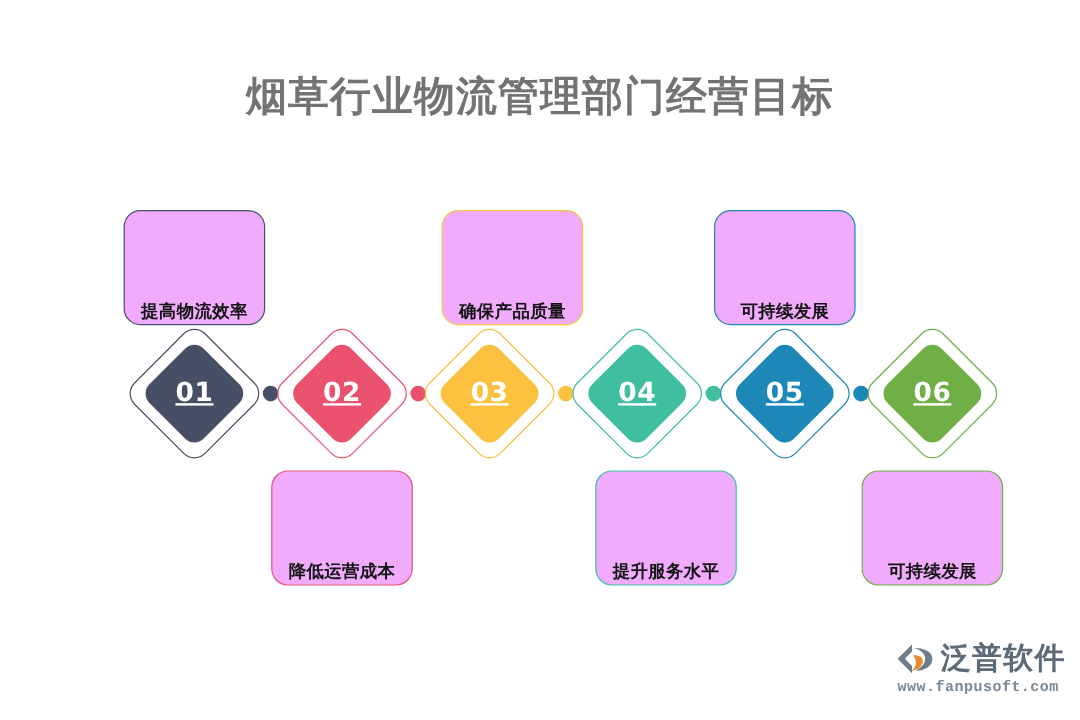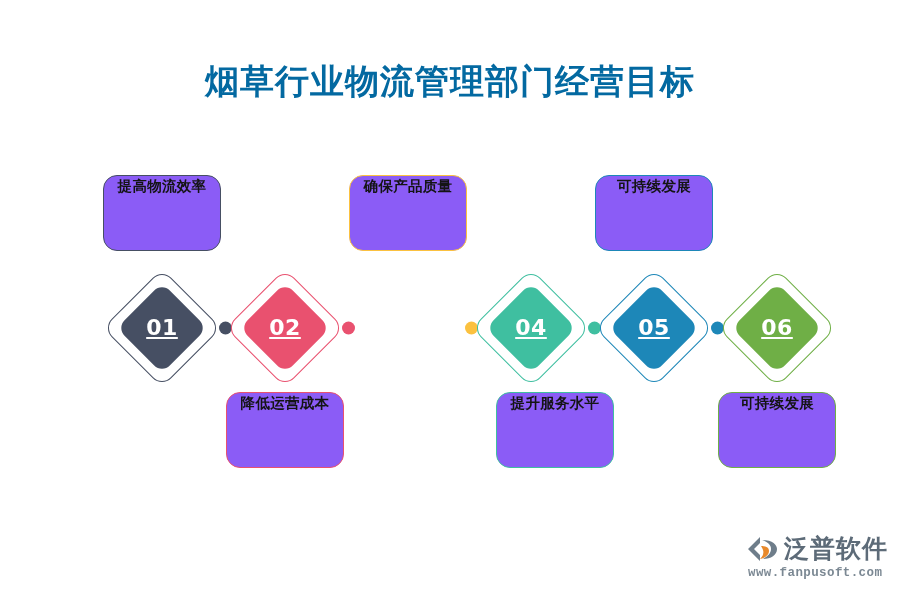--- a/index.html
+++ b/index.html
@@ -25,21 +25,21 @@
 
   
   .title {
     position: absolute;
     top: 58px;
     left: 0;
     width: 900px;
     text-align: center;
     font-size: 34px;
     font-weight: bold;
-    color: #0369a1;
+    color: #737373;
     letter-spacing: 1px;
     line-height: 46px;
     white-space: nowrap;
   }
 
   
   .diagram {
     position: absolute;
     top: 0;
     left: 0;
@@ -124,26 +124,26 @@
     background: currentColor;
     transform: translateY(-50%);
   }
 
   
   .card {
     position: absolute;
     left: 50%;
     transform: translateX(-50%);
     width: 118px;
-    height: 76px;
+    height: 96px;
     border: 1.7px solid currentColor;
     border-radius: 14px;
-    background: #8b5cf6;
+    background: #f0abfc;
     display: flex;
-    align-items: flex-start;
+    align-items: flex-end;
     justify-content: center;
   }
 
   .card.above { top: 175px; }
   .card.below { top: 392px; }
 
   .card-text {
     font-size: 14.5px;
     font-weight: bold;
     color: #141414;
@@ -225,22 +225,28 @@
         </div>
         <div class="diamond-wrap" style="color: rgb(233, 81, 111);">
           <div class="dia dia-outline"></div>
           <div class="dia dia-halo"></div>
           <div class="dia dia-body"></div>
           <div class="dia-num">02</div>
         </div>
         <div class="dot" style="color: rgb(233, 81, 111);"></div>
       </div>
       <div class="step" style="left: 346px;">
-        <div class="card above" style="color: rgb(251, 193, 63);">
+        <div class="card above" style="color: rgb(251, 193, 63); margin-left: 19px;">
           <div class="card-text">确保产品质量</div>
+        </div>
+        <div class="diamond-wrap" style="color: rgb(251, 193, 63);">
+          <div class="dia dia-outline"></div>
+          <div class="dia dia-halo"></div>
+          <div class="dia dia-body"></div>
+          <div class="dia-num">03</div>
         </div>
         <div class="dot" style="color: rgb(251, 193, 63);"></div>
       </div>
       <div class="step" style="left: 469px;">
         <div class="card below" style="color: rgb(63, 191, 160); margin-left: 24px;">
           <div class="card-text">提升服务水平</div>
         </div>
         <div class="diamond-wrap" style="color: rgb(63, 191, 160);">
           <div class="dia dia-outline"></div>
           <div class="dia dia-halo"></div>

